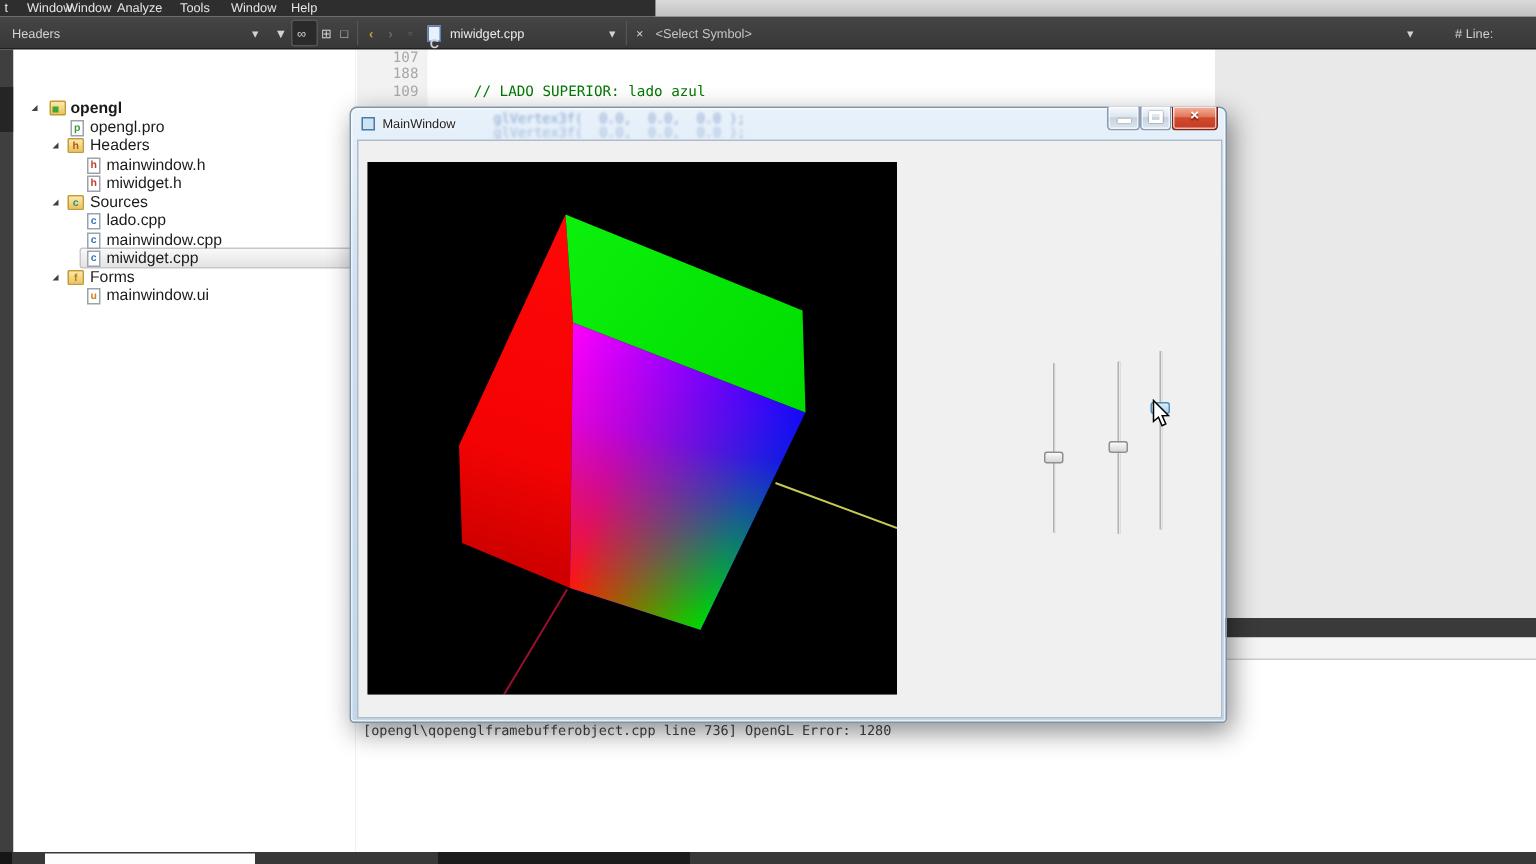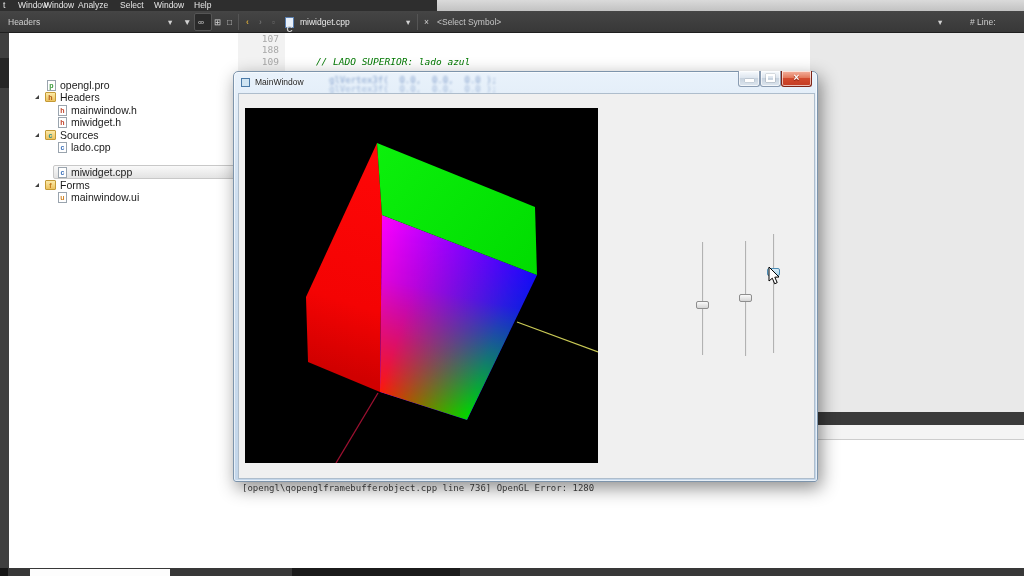--- a/index.html
+++ b/index.html
@@ -51,21 +51,21 @@
   .tsel { position:absolute; left:44px; top:132px; width:192px; height:14px;
           background:linear-gradient(#f9f9f9,#e3e3e3); border:1px solid #c8c8c8; border-radius:2px; }
 
   
   .editor-bg { left:237px; top:33px; width:573px; height:379px; background:#fff; }
   .gutter { left:238px; top:33px; width:47px; height:379px; background:#f2f2f2; }
   .lnums { position:absolute; left:238px; top:33px; width:41px; text-align:right;
            font-family:"DejaVu Sans Mono",monospace; font-size:9.5px; line-height:11.4px; color:#a8a8a8; }
   .code { position:absolute; left:293px; top:33px; font-family:"DejaVu Sans Mono",monospace;
           font-size:9.5px; line-height:11.4px; color:#111; white-space:pre; }
-  .code .comment { color:#007800;font-style:italic; }
+  .code .comment { color:#007800; }
 
   
   .right-gray { left:810px; top:33px; width:214px; height:379px; background:#e9e9e9; }
   .dark-bar { left:237px; top:412px; width:787px; height:13px; background:#3a3a3a; }
   .light-strip { left:237px; top:425px; width:787px; height:15px; background:#f4f4f4;
                  border-bottom:1px solid #cdcdcd; }
   .output-area { left:237px; top:440px; width:787px; height:128px; background:#fff; }
   .console-line { position:absolute; left:242px; top:483px; font-family:"DejaVu Sans Mono",monospace;
                   font-size:9px; color:#444; white-space:pre; }
 
@@ -116,21 +116,21 @@
 </head>
 <body>
 
 <div class="menubar-right"></div>
 
 <div class="menubar">
   <span style="left:3px">t</span>
   <span style="left:18px">Window</span>
   <span style="left:44px">Window</span>
   <span style="left:78px">Analyze</span>
-  <span style="left:120px">Select</span>
+  <span style="left:120px">Tools</span>
   <span style="left:154px">Window</span>
   <span style="left:194px">Help</span>
 </div>
 
 <div class="toolbar">
   <span style="left:8px">Headers</span>
   <span class="tb-ic" style="left:168px">▾</span>
   <span class="tb-ic" style="left:183px">▼</span>
   <span class="abs tb-linkbox"></span>
   <span class="tb-ic" style="left:198px">∞</span>
@@ -148,20 +148,27 @@
   <span style="left:437px;color:#c6c6c6">&lt;Select Symbol&gt;</span>
   <span class="tb-ic" style="left:938px">▾</span>
   <span style="left:970px;color:#cfcfcf"># Line:</span>
 </div>
 
 <div class="abs mode-strip"></div>
 <div class="abs mode-sel"></div>
 <div class="abs tree-panel">
   <div class="tsel"></div>
 
+  <div class="trow" style="top:33px">
+    <span class="tarrow" style="left:12px"></span>
+    <span class="tico folder" style="left:24px">
+        <span class="badge"></span>
+      </span>
+    <span class="tlabel bold" style="left:38px">opengl</span>
+  </div>
   <div class="trow" style="top:45.5px">
     <span class="tico doc let-pro" style="left:38px">
         <i>p</i>
       </span>
     <span class="tlabel" style="left:51px">opengl.pro</span>
   </div>
   <div class="trow" style="top:58px">
     <span class="tarrow" style="left:26px"></span>
     <span class="tico folder let-fh" style="left:36px">
         <i>h</i>
@@ -185,20 +192,26 @@
     <span class="tico folder let-fc" style="left:36px">
         <i>c</i>
       </span>
     <span class="tlabel" style="left:51px">Sources</span>
   </div>
   <div class="trow" style="top:108px">
     <span class="tico doc let-c" style="left:49px">
         <i>c</i>
       </span>
     <span class="tlabel" style="left:62px">lado.cpp</span>
+  </div>
+  <div class="trow" style="top:120.5px">
+    <span class="tico doc let-c" style="left:49px">
+        <i>c</i>
+      </span>
+    <span class="tlabel" style="left:62px">mainwindow.cpp</span>
   </div>
   <div class="trow" style="top:133px">
     <span class="tico doc let-c" style="left:49px">
         <i>c</i>
       </span>
     <span class="tlabel" style="left:62px">miwidget.cpp</span>
   </div>
   <div class="trow" style="top:145.5px">
     <span class="tarrow" style="left:26px"></span>
     <span class="tico folder let-ff" style="left:36px">

